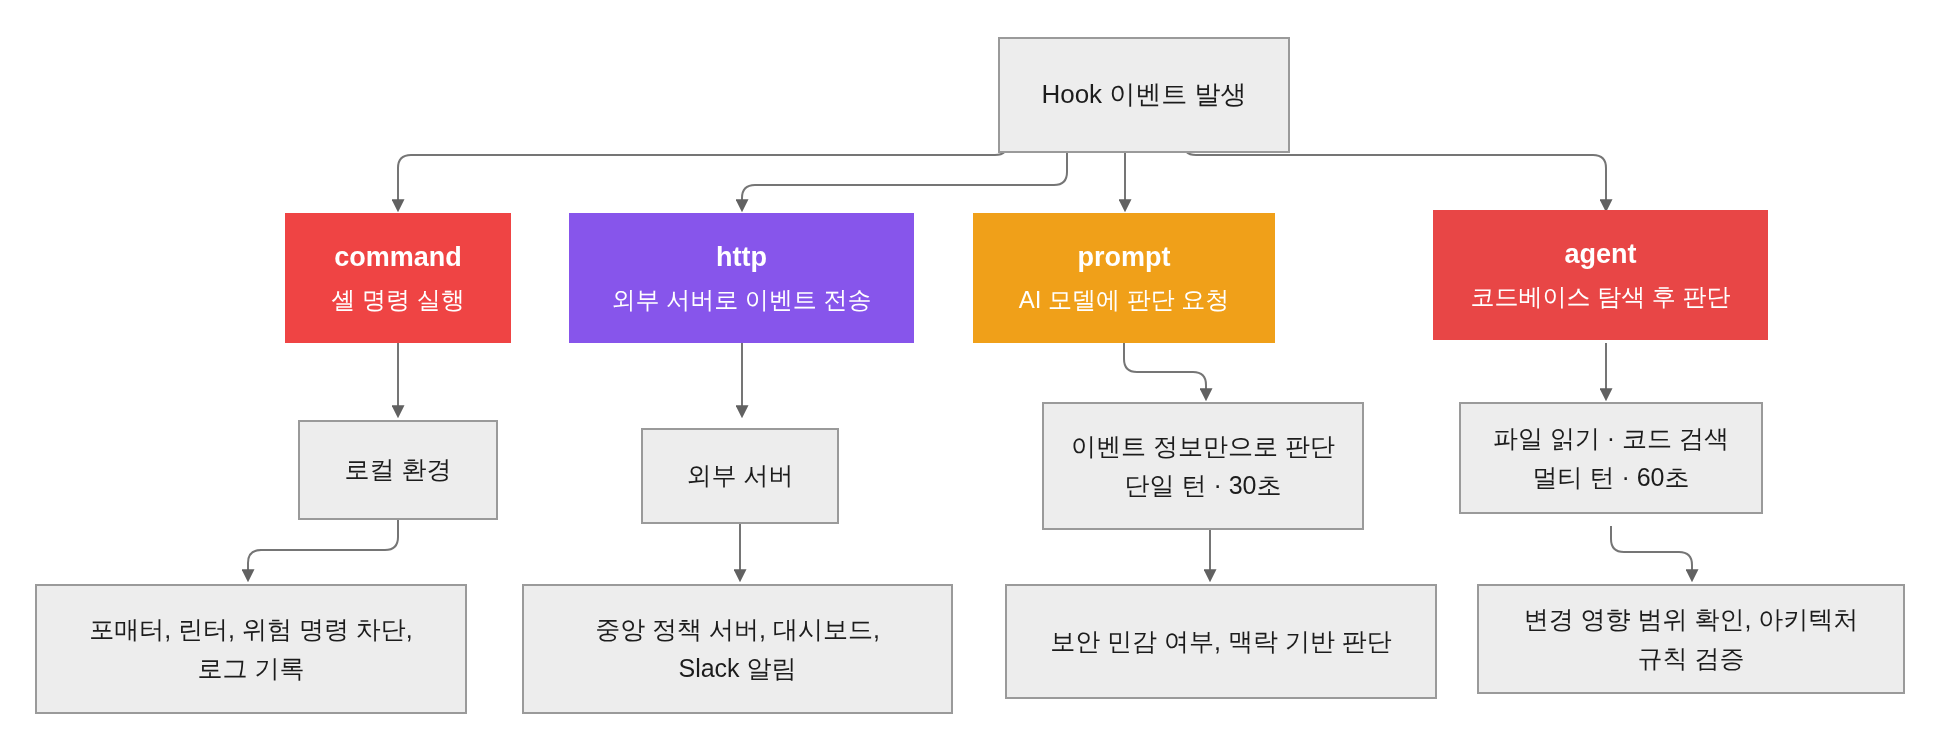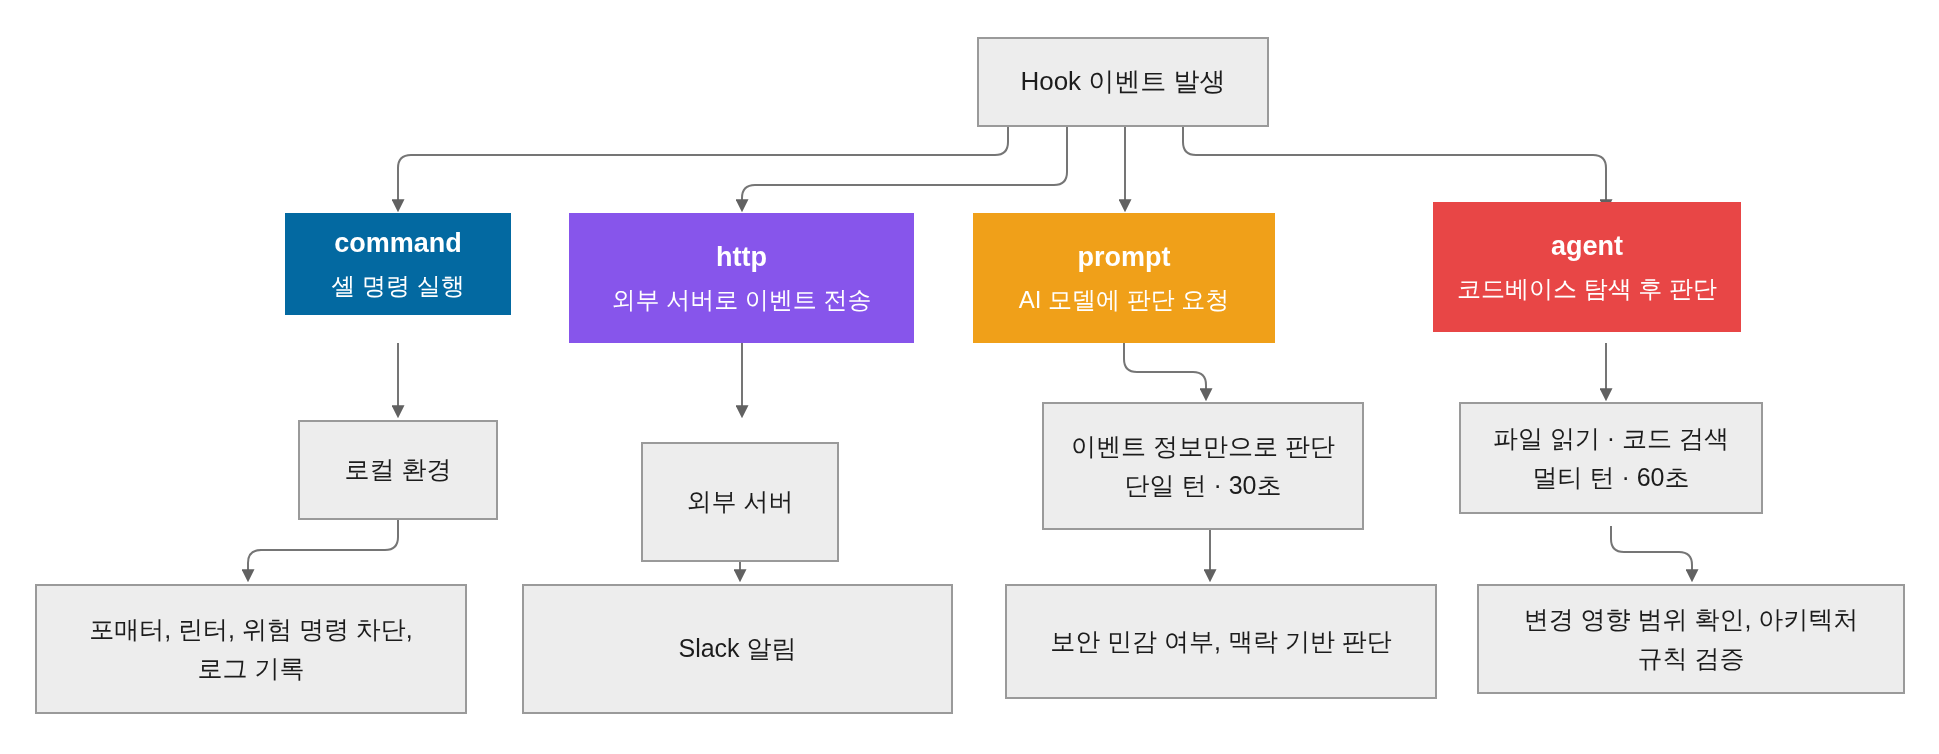--- a/index.html
+++ b/index.html
@@ -52,68 +52,69 @@
     <path class="edge" marker-end="url(#arrowhead)" d="M398 343 V415"></path>
     <path class="edge" marker-end="url(#arrowhead)" d="M742 343 V415"></path>
     <path class="edge" marker-end="url(#arrowhead)" d="M1124 343 V359 Q1124 372 1137 372 H1193 Q1206 372 1206 385 V398"></path>
     <path class="edge" marker-end="url(#arrowhead)" d="M1606 343 V398"></path>
     <path class="edge" marker-end="url(#arrowhead)" d="M398 520 V537 Q398 550 385 550 H261 Q248 550 248 563 V579"></path>
     <path class="edge" marker-end="url(#arrowhead)" d="M740 520 V579"></path>
     <path class="edge" marker-end="url(#arrowhead)" d="M1210 528 V579"></path>
     <path class="edge" marker-end="url(#arrowhead)" d="M1611 526 V539 Q1611 552 1624 552 H1679 Q1692 552 1692 565 V579"></path>
   </svg>
 
-  <div class="node gray hook" style="left:977px;top:37px;width:292px;height:90px">
+  <div class="node gray hook" style="left:998px;top:37px;width:292px;height:116px">
     <div>Hook 이벤트 발생</div>
   </div>
 
-  <div class="node colored" style="left: 285px; top: 213px; width: 226px; height: 102px; background-color: #0369a1;">
+  <div class="node colored" style="left: 285px; top: 213px; width: 226px; height: 130px; background-color: #ef4444;">
     <div class="t">command</div>
     <div class="s">셸 명령 실행</div>
   </div>
 
   <div class="node colored" style="left: 569px; top: 213px; width: 345px; height: 130px; background-color: rgb(135, 85, 235);">
     <div class="t">http</div>
     <div class="s">외부 서버로 이벤트 전송</div>
   </div>
 
   <div class="node colored" style="left: 973px; top: 213px; width: 302px; height: 130px; background-color: rgb(240, 160, 25);">
     <div class="t">prompt</div>
     <div class="s">AI 모델에 판단 요청</div>
   </div>
 
-  <div class="node colored" style="left: 1433px; top: 202px; width: 308px; height: 130px; background-color: rgb(232, 70, 70);">
+  <div class="node colored" style="left: 1433px; top: 210px; width: 335px; height: 130px; background-color: rgb(232, 70, 70);">
     <div class="t">agent</div>
     <div class="s">코드베이스 탐색 후 판단</div>
   </div>
 
   <div class="node gray" style="left:298px;top:420px;width:200px;height:100px">
     <div>로컬 환경</div>
   </div>
 
-  <div class="node gray" style="left:641px;top:442px;width:198px;height:120px">
+  <div class="node gray" style="left:641px;top:428px;width:198px;height:96px">
     <div>외부 서버</div>
   </div>
 
   <div class="node gray" style="left:1042px;top:402px;width:322px;height:128px">
     <div>이벤트 정보만으로 판단</div>
     <div>단일 턴 · 30초</div>
   </div>
 
   <div class="node gray" style="left:1459px;top:402px;width:304px;height:112px">
     <div>파일 읽기 · 코드 검색</div>
     <div>멀티 턴 · 60초</div>
   </div>
 
   <div class="node gray" style="left:35px;top:584px;width:432px;height:130px">
     <div>포매터, 린터, 위험 명령 차단,</div>
     <div>로그 기록</div>
   </div>
 
   <div class="node gray" style="left:522px;top:584px;width:431px;height:130px">
+    <div>중앙 정책 서버, 대시보드,</div>
     <div>Slack 알림</div>
   </div>
 
   <div class="node gray" style="left:1005px;top:584px;width:432px;height:115px">
     <div>보안 민감 여부, 맥락 기반 판단</div>
   </div>
 
   <div class="node gray" style="left:1477px;top:584px;width:428px;height:110px">
     <div>변경 영향 범위 확인, 아키텍처</div>
     <div>규칙 검증</div>

